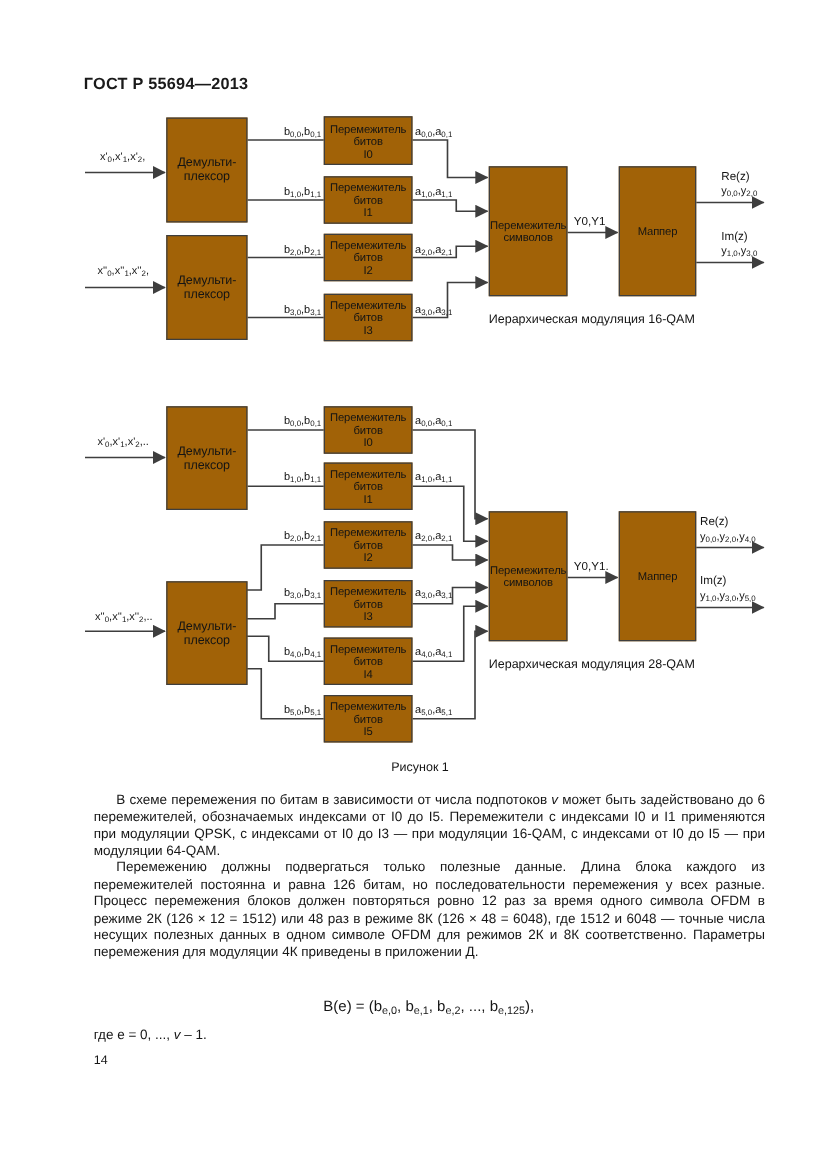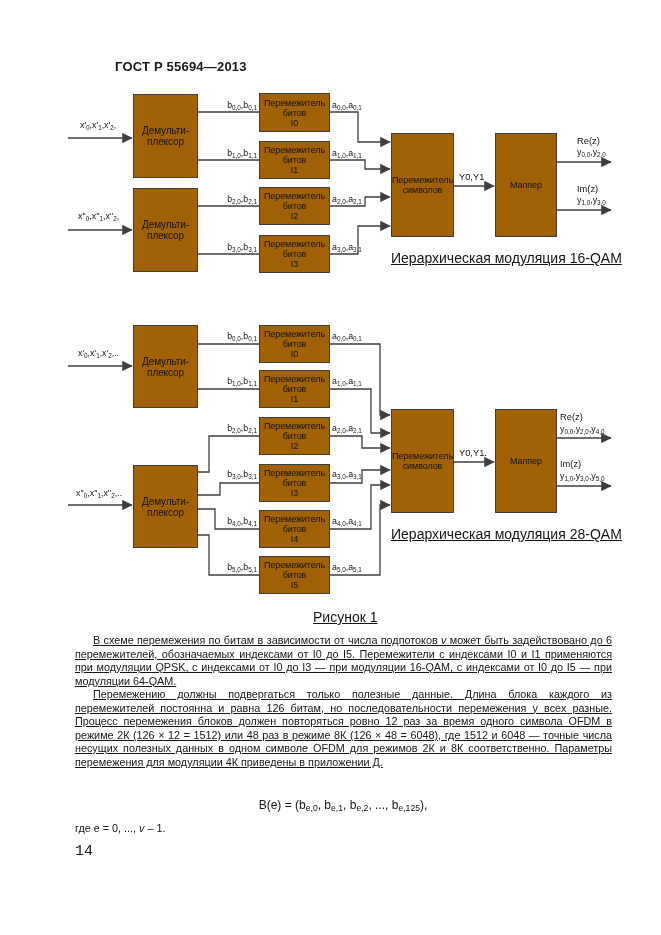--- a/index.html
+++ b/index.html
@@ -14,30 +14,30 @@
   .box{
     position:absolute;border:1.5px solid #3e3e3e;background:#a16207;
     display:flex;flex-direction:column;align-items:center;justify-content:center;
     text-align:center;font-size:9px;line-height:10px;color:#141414;
     letter-spacing:-.1px;box-sizing:border-box;
   }
   .dmx{font-size:10px;line-height:11px;}
   
   .lbl{position:absolute;font-size:8.8px;color:#141414;white-space:nowrap;line-height:10px;}
   .lblr{text-align:right;}
-  .figcap{position:absolute;font-size:14px;color:#141414;white-space:nowrap;text-align:right;text-decoration:underline;}
+  .figcap{position:absolute;font-size:10px;color:#141414;white-space:nowrap;text-align:left;}
   sub{font-size:.72em;vertical-align:-.28em;letter-spacing:0;}
   
   .bodytext{position:absolute;left:75px;top:634px;width:537px;font-size:10.8px;
-    line-height:13.5px;text-align:justify;color:#161616;text-decoration:underline;}
+    line-height:13.5px;text-align:justify;color:#161616;}
   .bodytext p{margin:0;text-indent:18px;}
   .formula{position:absolute;left:78px;top:798px;width:530px;text-align:center;
     font-size:12px;color:#161616;}
   .whereline{position:absolute;left:75px;top:822px;font-size:10.8px;color:#161616;}
-  .pagenum{position:absolute;left:75px;top:843px;font-size:15px;color:#161616;font-family:Liberation Mono, monospace;}
+  .pagenum{position:absolute;left:75px;top:843px;font-size:10px;color:#161616;}
   svg{position:absolute;left:0;top:0;}
 </style>
 </head>
 <body>
 
 <svg width="661" height="630" viewBox="0 0 661 630">
   <defs>
     <marker id="arr" markerWidth="8" markerHeight="8" refX="7.5" refY="4" orient="auto">
       <path d="M0,0 L8,4 L0,8 z" fill="#3e3e3e"></path>
     </marker>
@@ -71,21 +71,21 @@
     <polyline points="330,436 362,436 362,448 390,448" marker-end="url(#arr)"></polyline>
     <polyline points="330,483 362,483 362,470 390,470" marker-end="url(#arr)"></polyline>
     <polyline points="330,529 371,529 371,485 390,485" marker-end="url(#arr)"></polyline>
     <polyline points="330,575 380,575 380,505 390,505" marker-end="url(#arr)"></polyline>
     <line x1="454" y1="462" x2="494" y2="462" marker-end="url(#arr)"></line>
     <line x1="557" y1="438" x2="611" y2="438" marker-end="url(#arr)"></line>
     <line x1="557" y1="486" x2="611" y2="486" marker-end="url(#arr)"></line>
   </g>
 </svg>
 
-<div class="abs hdr" style="left:67px;top:59px;margin-left:48px;">ГОСТ Р 55694—2013</div>
+<div class="abs hdr" style="left:67px;top:59px;">ГОСТ Р 55694—2013</div>
 
 <div>
   <div class="lbl" style="left:80px;top:120px;">x'<sub>0</sub>,x'<sub>1</sub>,x'<sub>2</sub>,</div>
   <div class="lbl" style="left:78px;top:211px;">x''<sub>0</sub>,x''<sub>1</sub>,x''<sub>2</sub>,</div>
 
   <div class="box dmx" style="left:133px;top:94px;width:65px;height:84px;">
     <span>Демульти-плексор</span>
   </div>
   <div class="box dmx" style="left:133px;top:188px;width:65px;height:84px;">
     <span>Демульти-плексор</span>

